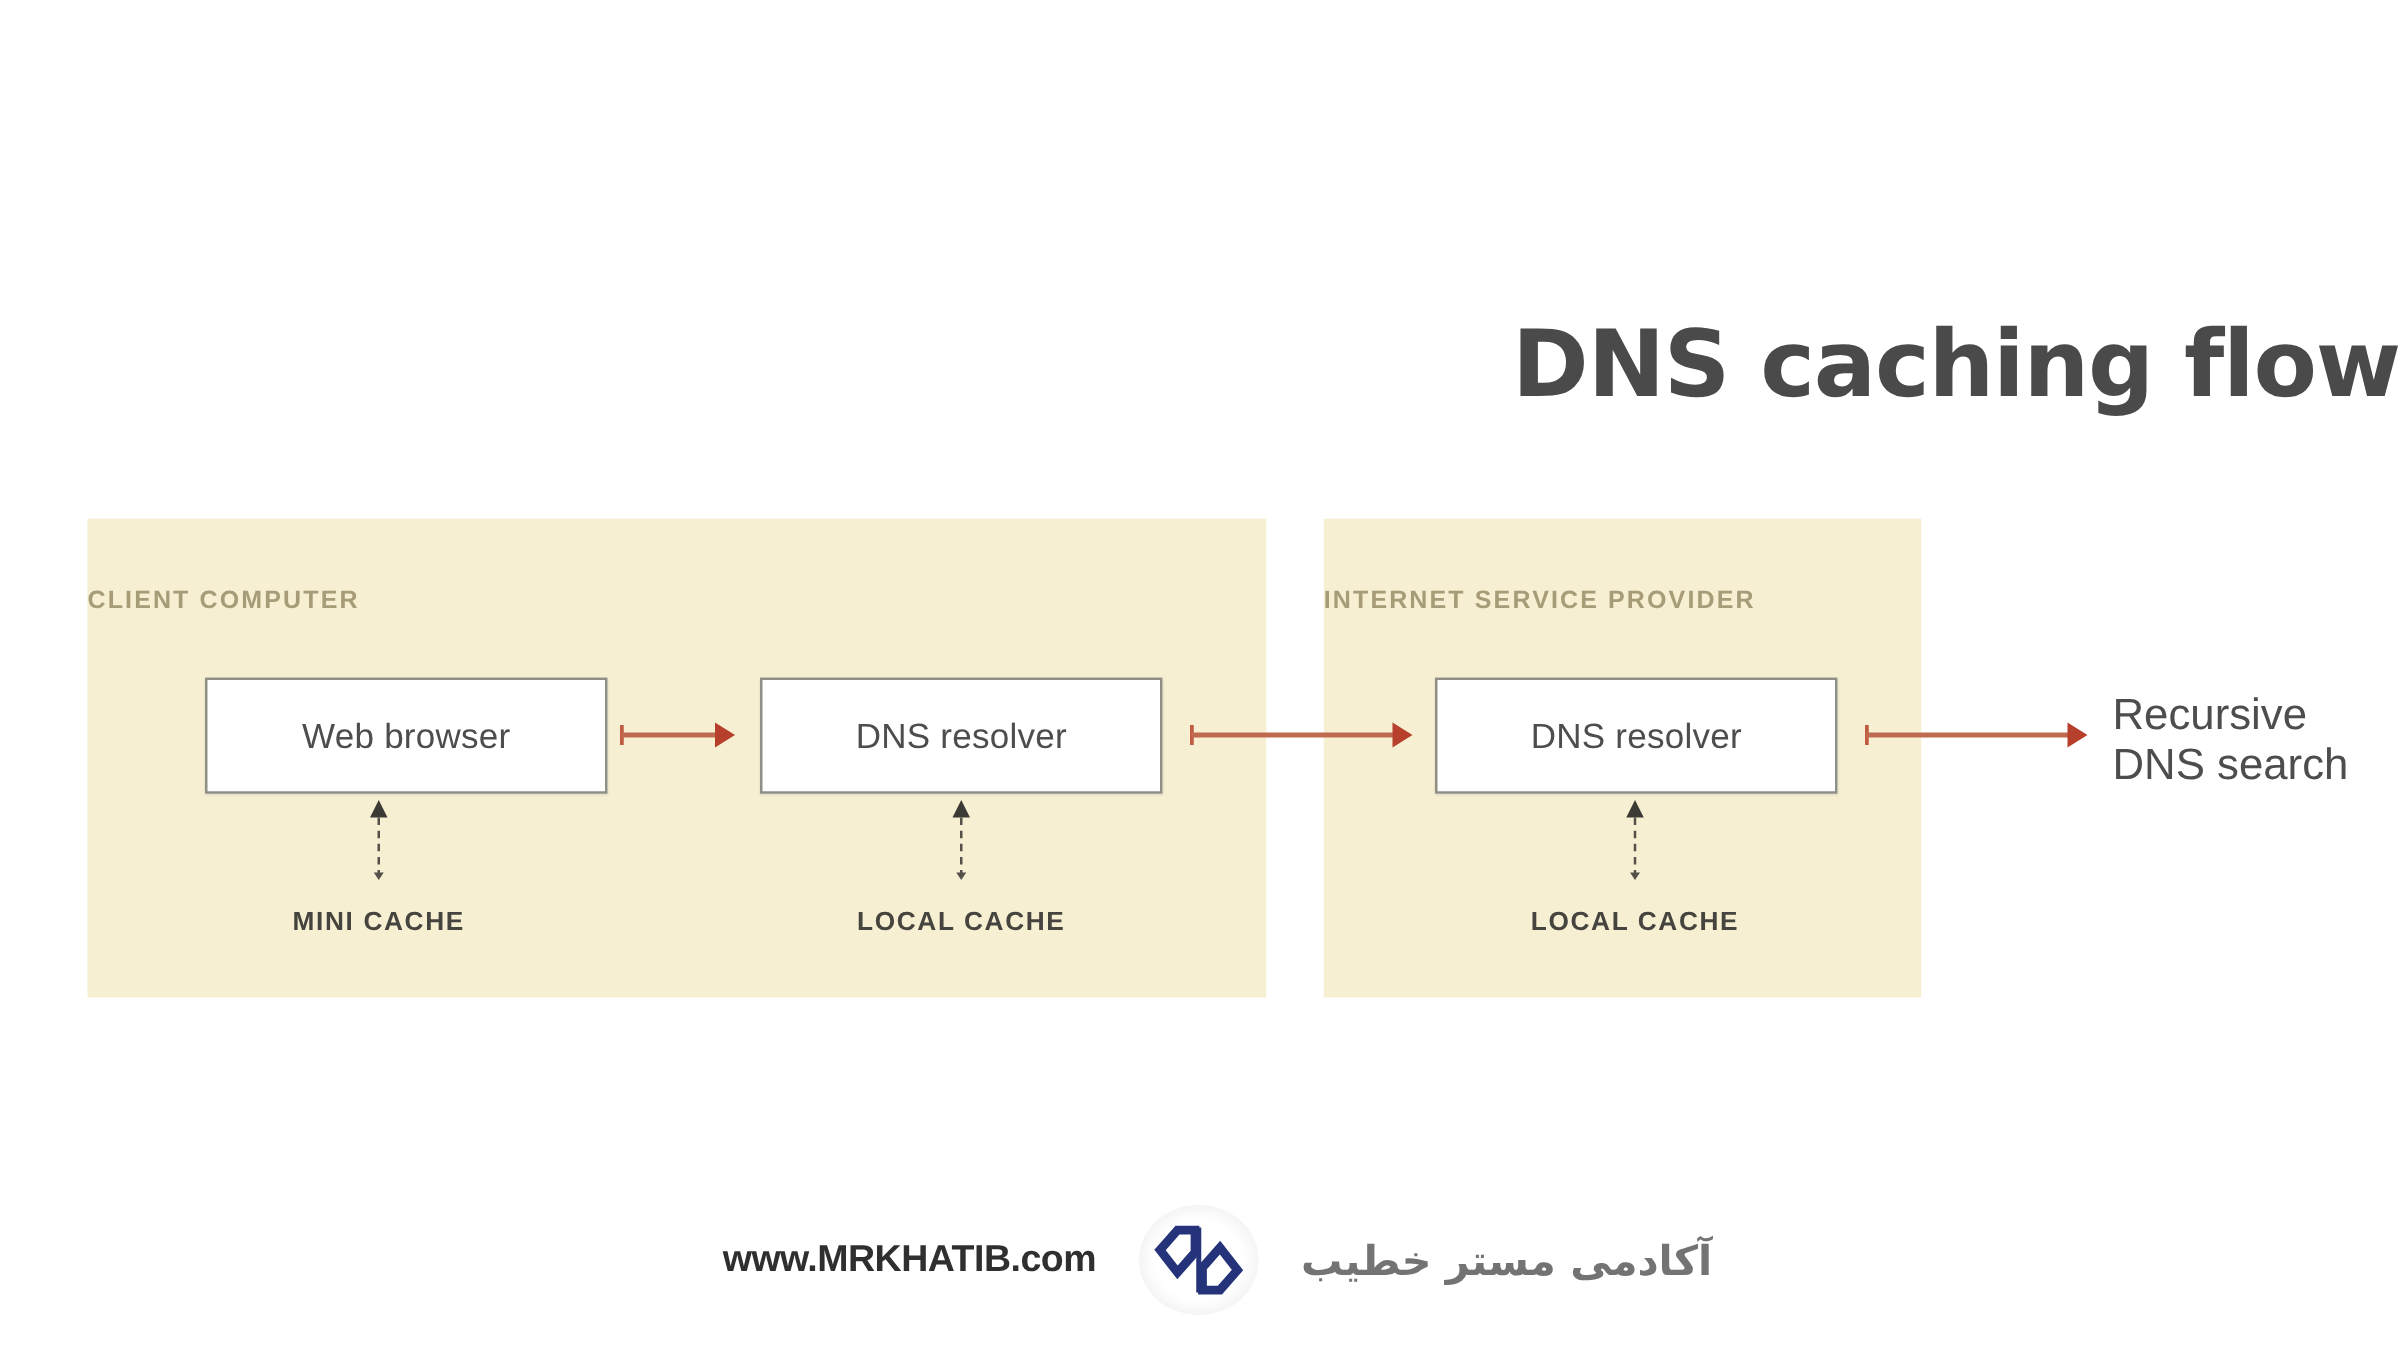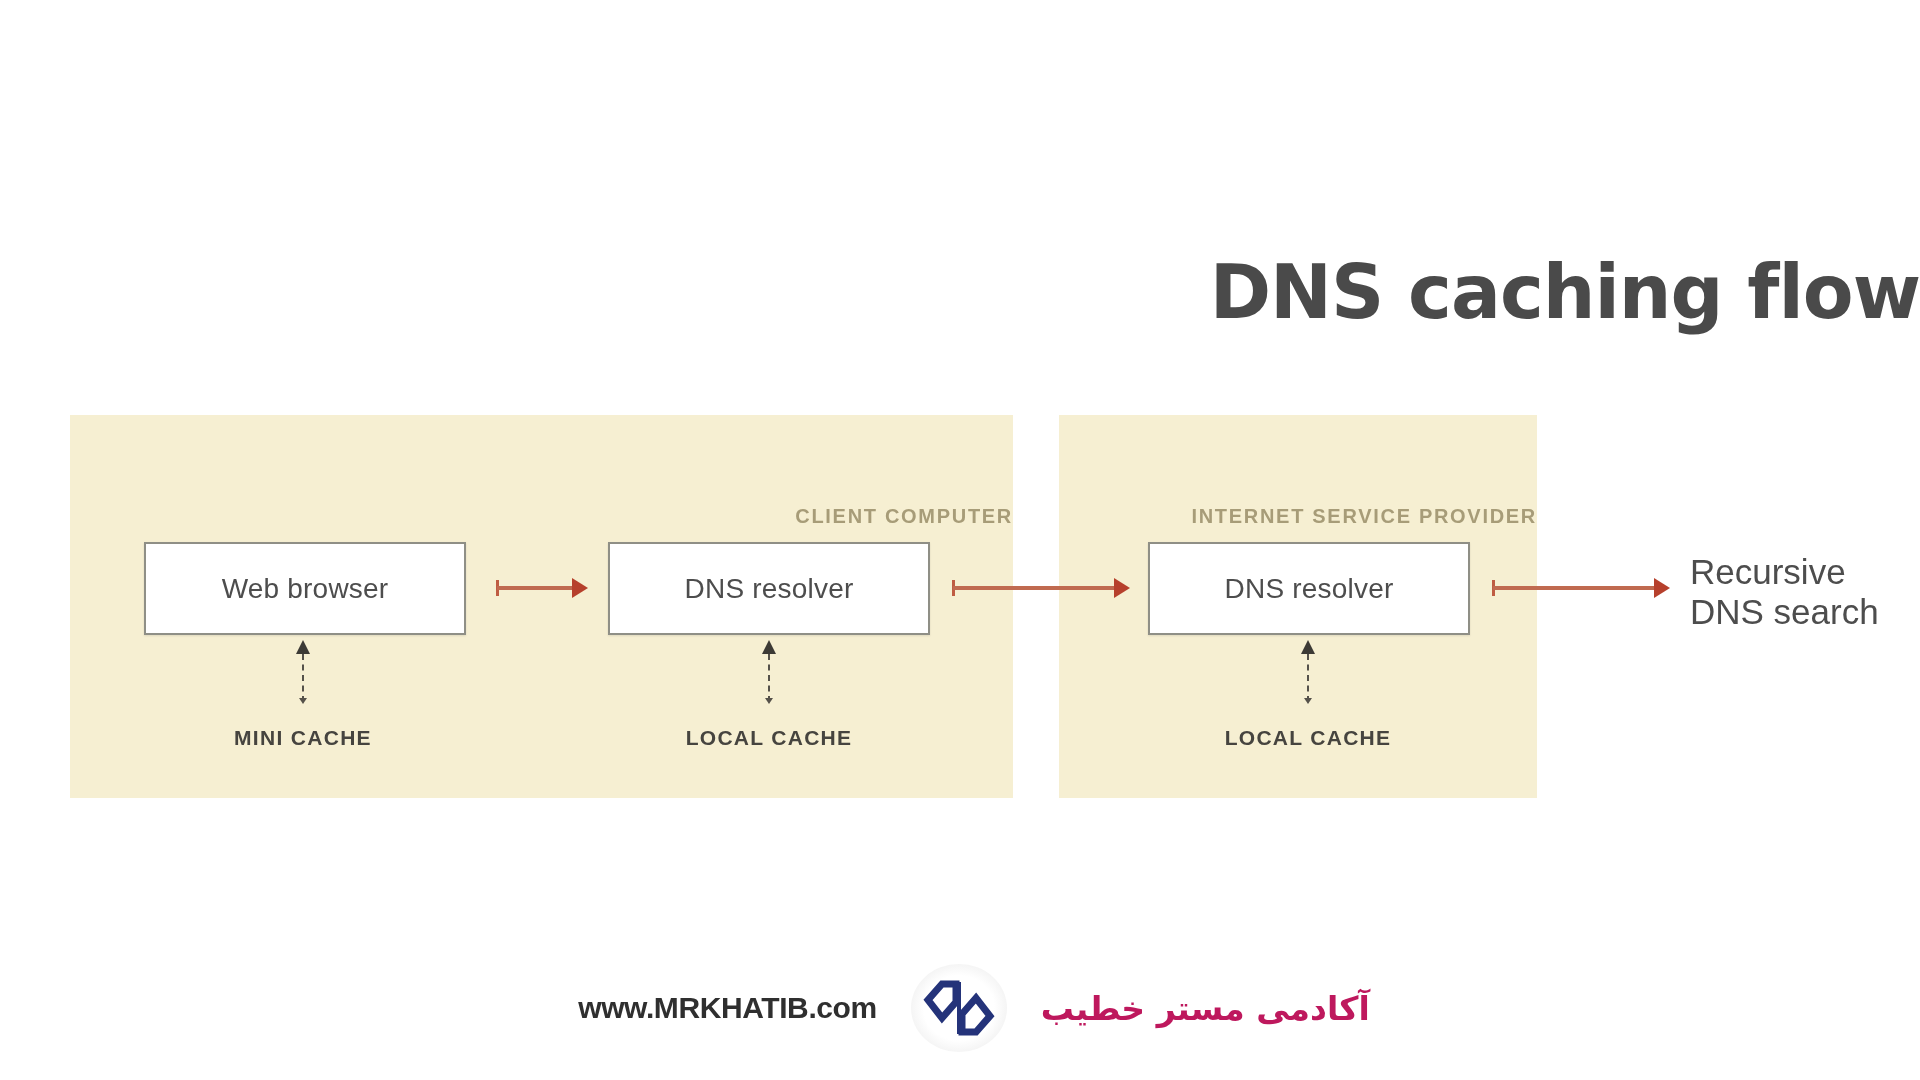--- a/index.html
+++ b/index.html
@@ -39,27 +39,26 @@
     height: 383px;
   }
   #panel-client  { left: 70px;   width: 943px; }
   #panel-isp     { left: 1059px; width: 478px; }
 
   .panel-title {
     position: absolute;
     top: 54px;
     left: 0;
     width: 100%;
-    text-align: right;
+    text-align: left;
     font-size: 20px;
     font-weight: bold;
     letter-spacing: 1.7px;
     color: #a79c78;
     font-family: "Liberation Sans", "DejaVu Sans", sans-serif;
-    margin-top: 36px;
   }
 
   
   .node-box {
     position: absolute;
     top: 542px;
     height: 93px;
     background: #ffffff;
     border: 2px solid #8f8f86;
     box-sizing: border-box;
@@ -67,21 +66,21 @@
     align-items: center;
     justify-content: center;
     box-shadow: 0 1px 2px rgba(0,0,0,0.10);
   }
   .node-label {
     font-size: 28px;
     color: #4d4d4d;
     font-family: "Liberation Sans", "DejaVu Sans", sans-serif;
     letter-spacing: 0.2px;
   }
-  #node-web-browser   { left: 144px;  width: 322px; }
+  #node-web-browser   { left: 164px;  width: 322px; }
   #node-resolver-local{ left: 608px;  width: 322px; }
   #node-resolver-isp  { left: 1148px; width: 322px; }
 
   
   .flow-arrow {
     position: absolute;
     height: 22px;
     top: 577px;
   }
   .flow-arrow .tail-tick {
@@ -206,21 +205,21 @@
     height: 88px;
     display: flex;
     align-items: center;
     justify-content: center;
     background: radial-gradient(ellipse at center, #ffffff 52%, #f4f4f4 72%, #ffffff 100%);
     border-radius: 50%;
   }
   #footer-brand-fa {
     font-size: 33px;
     font-weight: bold;
-    color: #be185d;
+    color: #737373;
     direction: rtl;
     font-family: "DejaVu Sans", "Liberation Sans", sans-serif;
   }
 </style>
 </head>
 <body>
 
 <div id="diagram-title">DNS caching flow</div>
 
 <div class="panel" id="panel-client">

